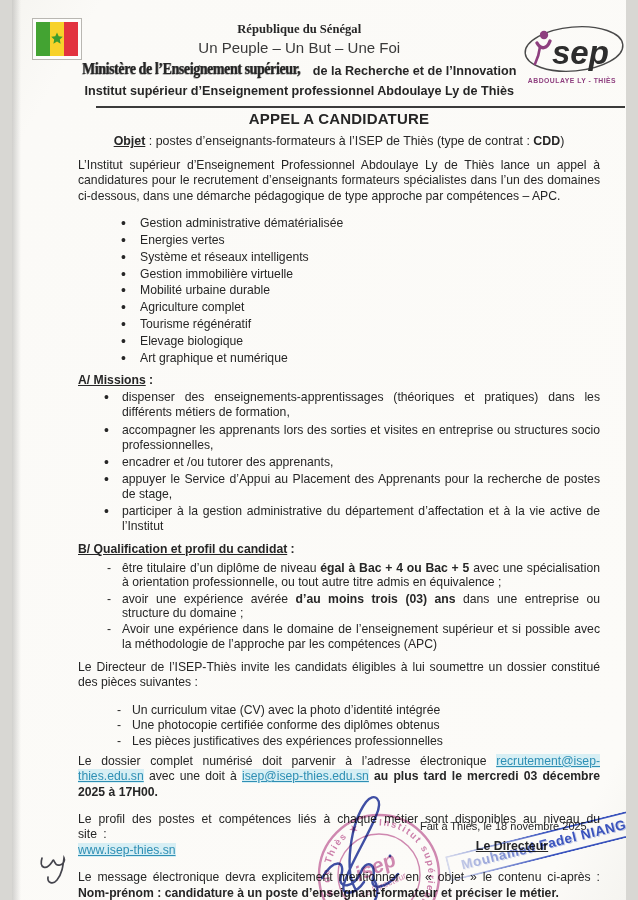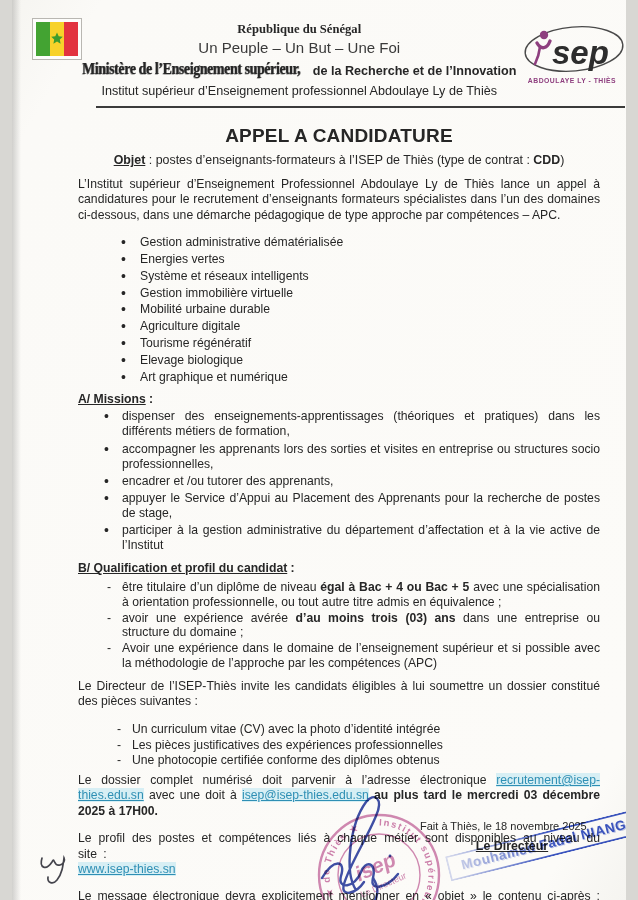--- a/index.html
+++ b/index.html
@@ -14,26 +14,26 @@
   
   .header{display:flex;align-items:flex-start;padding:16px 14px 0 20px;}
   .flag{width:50px;height:42px;margin-top:2px;flex:0 0 auto;}
   .head-center{flex:1;text-align:center;padding-top:6px;}
   .republic{font-size:12.6px;font-weight:bold;font-family:"Liberation Serif",serif;}
   .motto{font-size:15px;margin-top:1px;color:#3a3a3a;}
   .ministry{margin-top:3px;font-size:12.6px;font-weight:bold;white-space:nowrap;}
   .ministry .warp{display:inline-block;font-family:"Liberation Serif",serif;font-size:14.5px;
     letter-spacing:-0.4px;transform:scaleY(1.18) scaleX(.96);transform-origin:left bottom;
     text-shadow:.7px 0 0 rgba(20,20,20,.55), -0.4px .4px 0 rgba(20,20,20,.3);}
-  .institute{margin-top:4px;font-size:12.6px;font-weight:normal;}
+  .institute{margin-top:4px;font-size:12.6px;font-weight:bold;}
   .logo-box{flex:0 0 auto;width:112px;text-align:center;padding-top:8px;}
   .head-rule{border:none;border-top:2px solid #3b3b3b;margin:7px 1px 0 84px;}
   
   .content{padding:0 26px 0 66px;}
-  .doc-title{margin-top:16px;text-align:center;font-size:19px;font-weight:bold;letter-spacing:.2px;}
+  .doc-title{margin-top:2px;text-align:center;font-size:15px;font-weight:bold;letter-spacing:.2px;}
   .objet{margin-top:5px;text-align:center;font-size:12.4px;}
   .u{text-decoration:underline;}
   .b{font-weight:bold;}
   .j{text-align:justify;}
   .intro{margin-top:16px;}
   ul{list-style:none;margin:0;padding:0;}
   li{position:relative;line-height:1.18;}
   .domains{margin:6px 0 0 40px;}
   .domains li{padding-left:22px;margin-top:2.4px;}
   .domains li::before{content:"\2022";position:absolute;left:3px;top:-1px;font-size:14px;}
@@ -107,21 +107,21 @@
     </div>
 
     <p class="intro j para">L’Institut supérieur d’Enseignement Professionnel Abdoulaye Ly de Thiès lance un appel à candidatures pour le recrutement d’enseignants formateurs spécialistes dans l’un des domaines ci-dessous, dans une démarche pédagogique de type approche par compétences – APC.</p>
 
     <ul class="domains">
       <li>Gestion administrative dématérialisée</li>
       <li>Energies vertes</li>
       <li>Système et réseaux intelligents</li>
       <li>Gestion immobilière virtuelle</li>
       <li>Mobilité urbaine durable</li>
-      <li>Agriculture digitale</li>
+      <li>Agriculture complet</li>
       <li>Tourisme régénératif</li>
       <li>Elevage biologique</li>
       <li>Art graphique et numérique</li>
     </ul>
 
     <div class="sec-head"><span class="u">A/ Missions</span><span> :</span></div>
     <ul class="missions">
       <li>dispenser des enseignements-apprentissages (théoriques et pratiques) dans les différents métiers de formation,</li>
       <li>accompagner les apprenants lors des sorties et visites en entreprise ou structures socio professionnelles,</li>
       <li>encadrer et /ou tutorer des apprenants,</li>
@@ -133,22 +133,22 @@
     <ul class="quals">
       <li><span>être titulaire d’un diplôme de niveau </span><span class="b">égal à Bac + 4 ou Bac + 5</span><span> avec une spécialisation à orientation professionnelle, ou tout autre titre admis en équivalence ;</span></li>
       <li><span>avoir une expérience avérée </span><span class="b">d’au moins trois (03) ans</span><span> dans une entreprise ou structure du domaine ;</span></li>
       <li><span>Avoir une expérience dans le domaine de l’enseignement supérieur et si possible avec la méthodologie de l’approche par les compétences (APC)</span><span class="b"></span><span></span></li>
     </ul>
 
     <p class="para j">Le Directeur de l’ISEP-Thiès invite les candidats éligibles à lui soumettre un dossier constitué des pièces suivantes :</p>
 
     <ul class="pieces">
       <li>Un curriculum vitae (CV) avec la photo d’identité intégrée</li>
+      <li>Une photocopie certifiée conforme des diplômes obtenus</li>
       <li>Les pièces justificatives des expériences professionnelles</li>
-      <li>Une photocopie certifiée conforme des diplômes obtenus</li>
     </ul>
 
     <p class="para j" style="margin-top:5px">
       <span>Le dossier complet numérisé doit parvenir à l’adresse électronique </span><span class="lnk">recrutement@isep-thies.edu.sn</span><span> avec une doit à </span><span class="lnk">isep@isep-thies.edu.sn</span><span class="b"> au plus tard le mercredi 03 décembre 2025 à 17H00.</span>
     </p>
 
     <p class="para j spread">
       <span>Le profil des postes et compétences liés à chaque métier sont disponibles au niveau du site :</span><br>
       <span class="lnk">www.isep-thies.sn</span>
     </p>

